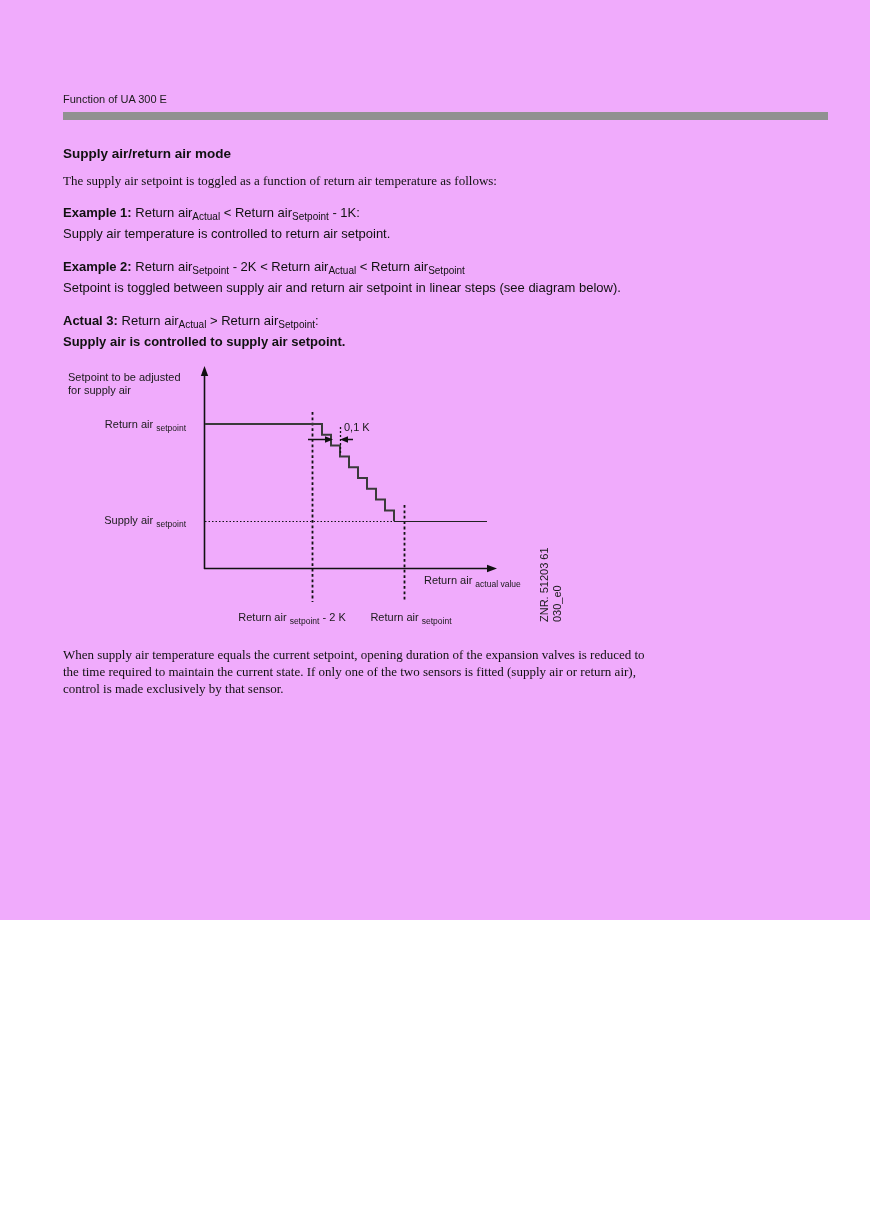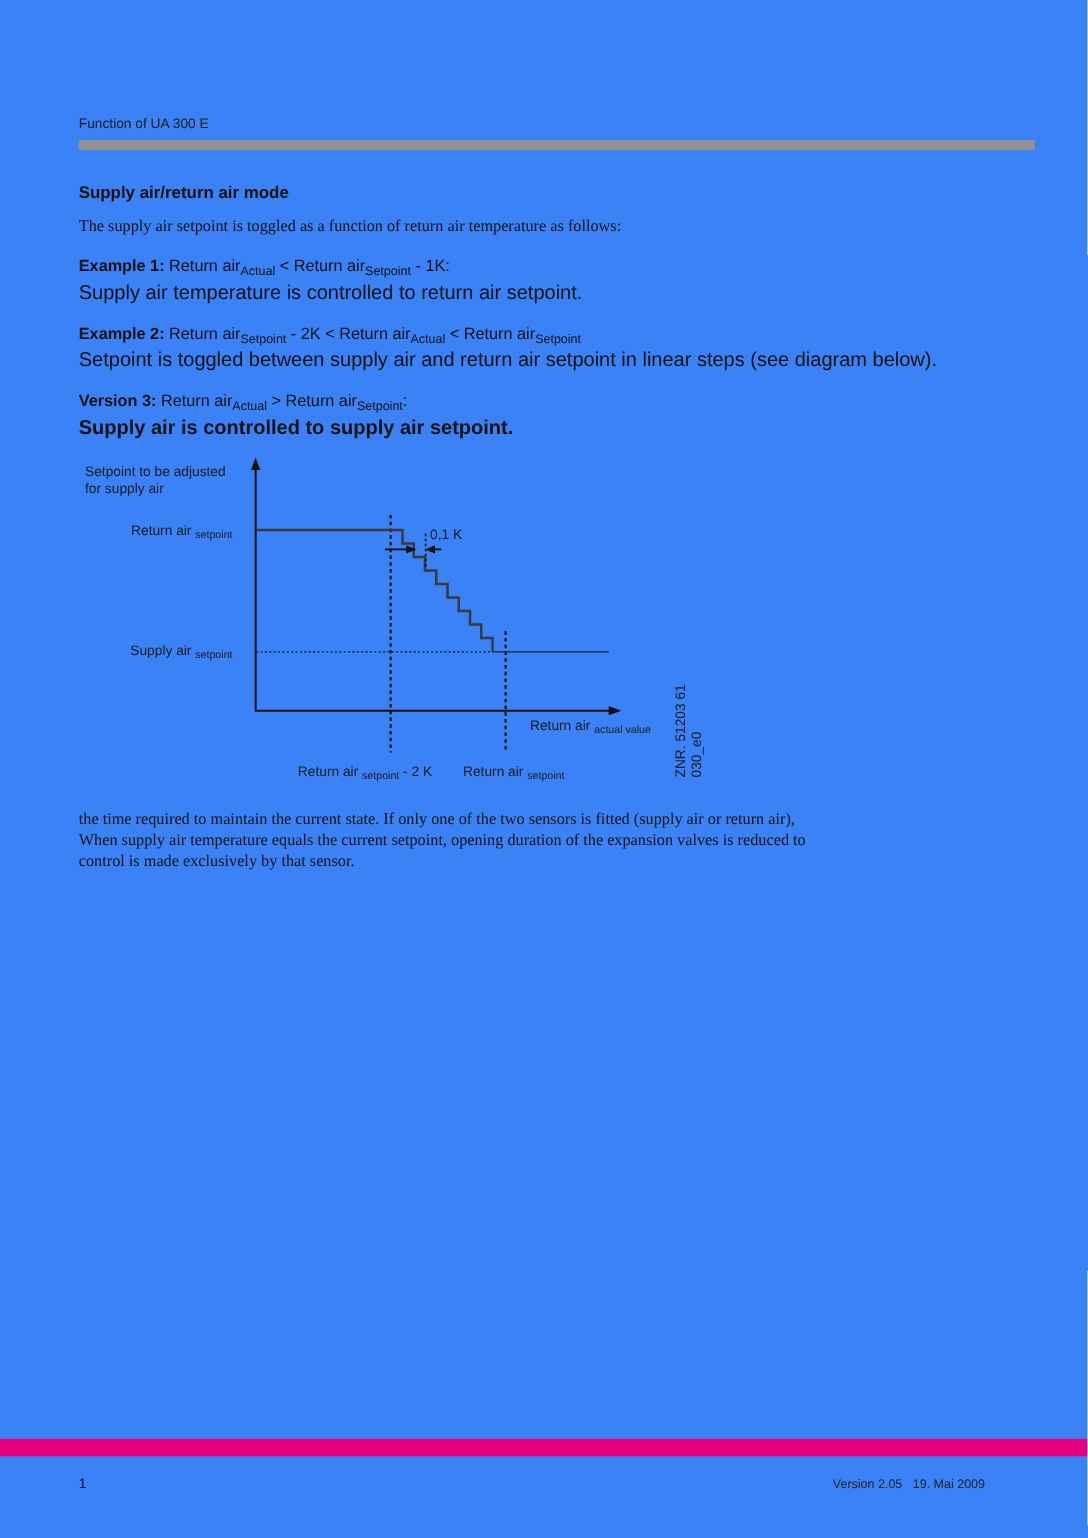--- a/index.html
+++ b/index.html
@@ -1,31 +1,31 @@
 <!DOCTYPE html>
 <html><head>
 <meta charset="utf-8">
 <style>
   * { margin:0; padding:0; box-sizing:border-box; }
   html,body { background:#fff; }
   .page {
-    position:relative; width:870px; height:1230px; background:#3b82f6;
+    position:relative; width:870px; height:920px; background:#f0abfc;
     font-family:"Liberation Sans","DejaVu Sans",sans-serif; color:#111;
     overflow:hidden;
   }
   .abs { position:absolute; }
   .hdr-title { left:63px; top:93px; font-size:11px; color:#1a1a1a; white-space:nowrap; }
   .hdr-rule { left:63px; top:112px; width:765px; height:8px; background:#919191; }
   .sec-heading { left:63px; top:146px; font-size:13.5px; font-weight:700; white-space:nowrap; }
   .body-text { font-size:13px; line-height:17px; white-space:nowrap;font-family:Liberation Serif, serif; }
   .intro { left:63px; top:172px; }
   .ex-title { left:63px; font-size:13px; white-space:nowrap; }
   .ex-label { font-weight:700; }
   .sub { font-size:10px; position:relative; top:3px; }
-  .ex-desc { left:63px; font-size:16px; white-space:nowrap;text-align:right; }
+  .ex-desc { left:63px; font-size:13px; white-space:nowrap;text-align:right; }
   .ex1-t{ top:205px; } .ex1-d{ top:226px; }
   .ex2-t{ top:259px; } .ex2-d{ top:280px; }
   .ex3-t{ top:313px; } .ex3-d{ top:334px;font-weight:bold; }
   .diagram { left:0; top:360px; }
   .closing { left:63px; top:646px; }
   .closing div { white-space:nowrap; }
   .accent-bar { left:0; top:1151px; width:870px; height:14px; background:#E6007E; }
   .page-num { left:63px; top:1181px; font-size:11px; }
   .version { right:82px; top:1182px; font-size:10px; white-space:pre; color:#222; }
   svg text { font-family:"Liberation Sans","DejaVu Sans",sans-serif; fill:#1a1a1a; }
@@ -40,21 +40,21 @@
 
   <div class="abs sec-heading">Supply air/return air mode</div>
   <div class="abs body-text intro">The supply air setpoint is toggled as a function of return air temperature as follows:</div>
 
   <div class="abs ex-title ex1-t"><span class="ex-label">Example 1:</span><span> </span><span>Return air</span><span class="sub">Actual</span><span> &lt; Return air</span><span class="sub">Setpoint</span><span> - 1K:</span></div>
   <div class="abs ex-desc ex1-d">Supply air temperature is controlled to return air setpoint.</div>
 
   <div class="abs ex-title ex2-t"><span class="ex-label">Example 2:</span><span> </span><span>Return air</span><span class="sub">Setpoint</span><span> - 2K &lt; Return air</span><span class="sub">Actual</span><span> &lt; Return air</span><span class="sub">Setpoint</span></div>
   <div class="abs ex-desc ex2-d">Setpoint is toggled between supply air and return air setpoint in linear steps (see diagram below).</div>
 
-  <div class="abs ex-title ex3-t"><span class="ex-label">Version 3:</span><span> </span><span>Return air</span><span class="sub">Actual</span><span> &gt; Return air</span><span class="sub">Setpoint</span><span>:</span></div>
+  <div class="abs ex-title ex3-t"><span class="ex-label">Actual 3:</span><span> </span><span>Return air</span><span class="sub">Actual</span><span> &gt; Return air</span><span class="sub">Setpoint</span><span>:</span></div>
   <div class="abs ex-desc ex3-d">Supply air is controlled to supply air setpoint.</div>
 
   <svg class="abs diagram" width="600" height="285" viewBox="0 0 600 285">
 
     <line x1="204.5" y1="13" x2="204.5" y2="209" stroke="#111" stroke-width="1.6"></line>
     <polygon points="204.5,6 200.8,16 208.2,16" fill="#111"></polygon>
 
     <line x1="204" y1="208.5" x2="490" y2="208.5" stroke="#111" stroke-width="1.6"></line>
     <polygon points="497,208.5 487,204.8 487,212.2" fill="#111"></polygon>
 
@@ -100,22 +100,22 @@
       <tspan>Return air</tspan>
       <tspan font-size="8.5" dy="2.5">setpoint</tspan>
     </text>
     <text font-size="11" transform="translate(548,262) rotate(-90)">
       <tspan x="0" y="0">ZNR. 51203 61</tspan>
       <tspan x="0" y="13">030_e0</tspan>
     </text>
   </svg>
 
   <div class="abs body-text closing">
+    <div>When supply air temperature equals the current setpoint, opening duration of the expansion valves is reduced to</div>
     <div>the time required to maintain the current state. If only one of the two sensors is fitted (supply air or return air),</div>
-    <div>When supply air temperature equals the current setpoint, opening duration of the expansion valves is reduced to</div>
     <div>control is made exclusively by that sensor.</div>
   </div>
 
   <div class="abs accent-bar"></div>
   <div class="abs page-num">1</div>
   <div class="abs version">Version 2.05   19. Mai 2009</div>
 
 </div>
 
 </body></html>

